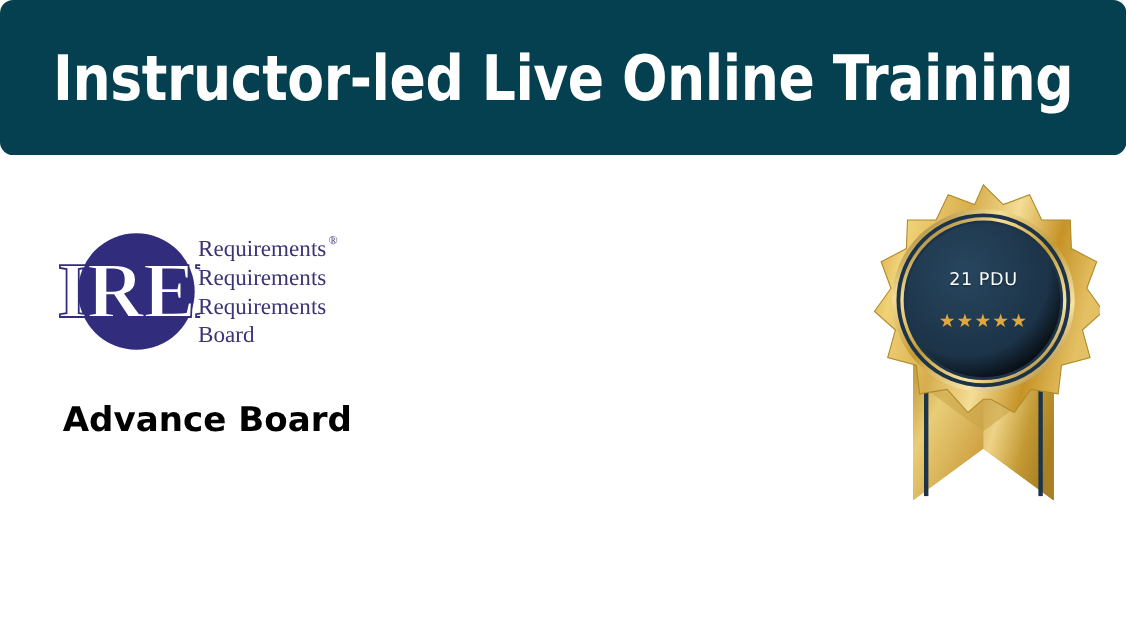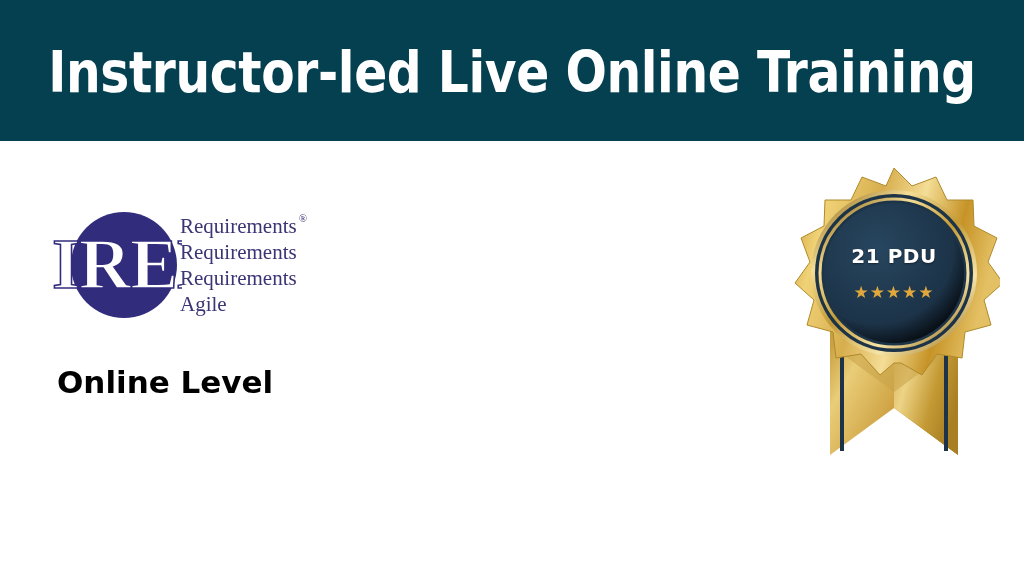--- a/index.html
+++ b/index.html
@@ -22,20 +22,21 @@
   }
 
   
   .header-bar {
     position: absolute;
     left: 0;
     top: 0;
     width: 1024px;
     height: 141px;
     background: #04404f;
+    border-radius: 12px;
   }
   .header-title {
     position: absolute;
     left: 0;
     top: 0;
     width: 1024px;
     height: 141px;
     display: flex;
     align-items: center;
     justify-content: center;
@@ -121,22 +122,22 @@
     pointer-events: none;
   }
   .pdu-label {
     position: absolute;
     left: 0;
     top: 84px;
     width: 212px;
     text-align: center;
     color: #ffffff;
     font-family: "DejaVu Sans", "Liberation Sans", sans-serif;
-    font-weight: bold;
-    font-size: 20px;
+    font-weight: normal;
+    font-size: 16px;
     letter-spacing: 0.5px;
     text-shadow: 0 1px 2px rgba(0,0,0,0.45);
   }
   .pdu-stars {
     position: absolute;
     left: 0;
     top: 122px;
     width: 212px;
     text-align: center;
     color: #e0a83c;
@@ -158,26 +159,26 @@
     <div class="ireb-mark">
       <svg width="130" height="130" viewBox="0 0 130 130" xmlns="http://www.w3.org/2000/svg">
         <circle cx="72" cy="65" r="53" fill="#322c7d"></circle>
         <text x="0" y="88" font-family="Liberation Serif, DejaVu Serif, serif" font-size="72" font-weight="bold" fill="#ffffff" stroke="#322c7d" stroke-width="1.6" letter-spacing="-1">IREB</text>
       </svg>
     </div>
     <div class="ireb-wordmark">
       <div><span>Requirements</span><span class="reg">®</span></div>
       <div>Requirements</div>
       <div>Requirements</div>
-      <div>Agile</div>
+      <div>Board</div>
     </div>
   </div>
 
   <div class="course-title">
-    <div>Online Level</div>
+    <div>Advance Board</div>
   </div>
 
   <div class="pdu-badge">
     <svg width="212" height="300" viewBox="0 0 212 300" xmlns="http://www.w3.org/2000/svg">
       <defs>
         <linearGradient id="goldH" x1="0" y1="0" x2="1" y2="0.25">
           <stop offset="0%" stop-color="#c9982f"></stop>
           <stop offset="18%" stop-color="#f0d277"></stop>
           <stop offset="42%" stop-color="#d7ae4e"></stop>
           <stop offset="62%" stop-color="#f4dd96"></stop>

